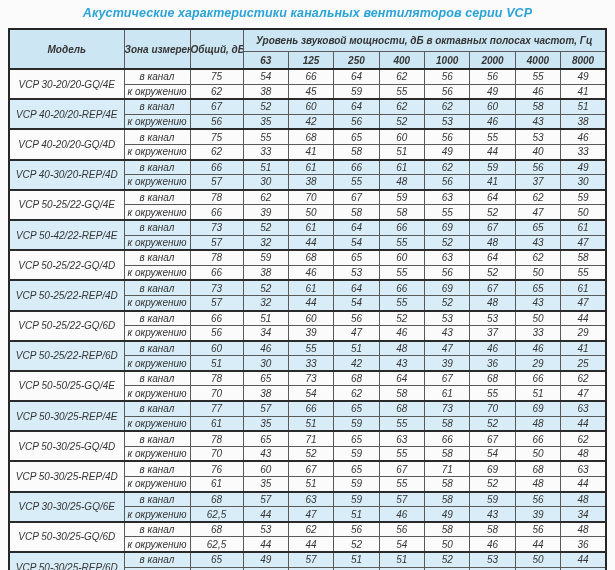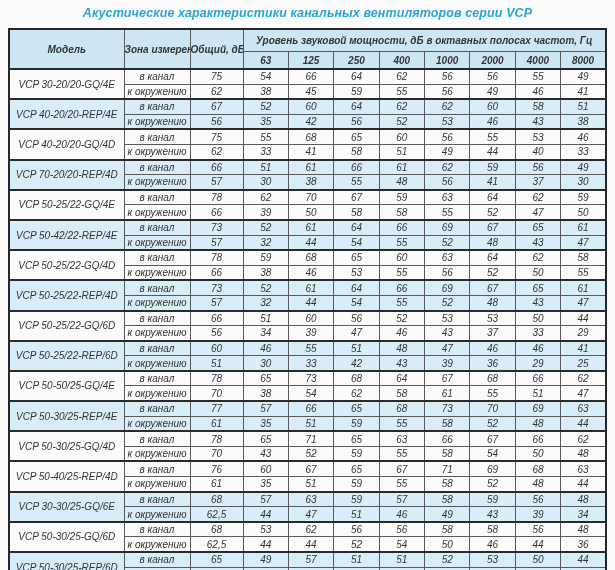--- a/index.html
+++ b/index.html
@@ -189,21 +189,21 @@
           <td class="val-cell">33</td>
           <td class="val-cell">41</td>
           <td class="val-cell">58</td>
           <td class="val-cell">51</td>
           <td class="val-cell">49</td>
           <td class="val-cell">44</td>
           <td class="val-cell">40</td>
           <td class="val-cell">33</td>
         </tr>
         <tr class="shade-blue group-first">
-          <td rowspan="2" class="model-cell">VCP 70-20/20-REP/4D</td>
+          <td rowspan="2" class="model-cell">VCP 40-30/20-REP/4D</td>
           <td class="zone-cell">в канал</td>
           <td class="total-cell">66</td>
           <td class="val-cell">51</td>
           <td class="val-cell">61</td>
           <td class="val-cell">66</td>
           <td class="val-cell">61</td>
           <td class="val-cell">62</td>
           <td class="val-cell">59</td>
           <td class="val-cell">56</td>
           <td class="val-cell">49</td>
@@ -439,21 +439,21 @@
           <td class="val-cell">43</td>
           <td class="val-cell">52</td>
           <td class="val-cell">59</td>
           <td class="val-cell">55</td>
           <td class="val-cell">58</td>
           <td class="val-cell">54</td>
           <td class="val-cell">50</td>
           <td class="val-cell">48</td>
         </tr>
         <tr class="group-first">
-          <td rowspan="2" class="model-cell">VCP 50-40/25-REP/4D</td>
+          <td rowspan="2" class="model-cell">VCP 50-30/25-REP/4D</td>
           <td class="zone-cell">в канал</td>
           <td class="total-cell">76</td>
           <td class="val-cell">60</td>
           <td class="val-cell">67</td>
           <td class="val-cell">65</td>
           <td class="val-cell">67</td>
           <td class="val-cell">71</td>
           <td class="val-cell">69</td>
           <td class="val-cell">68</td>
           <td class="val-cell">63</td>

